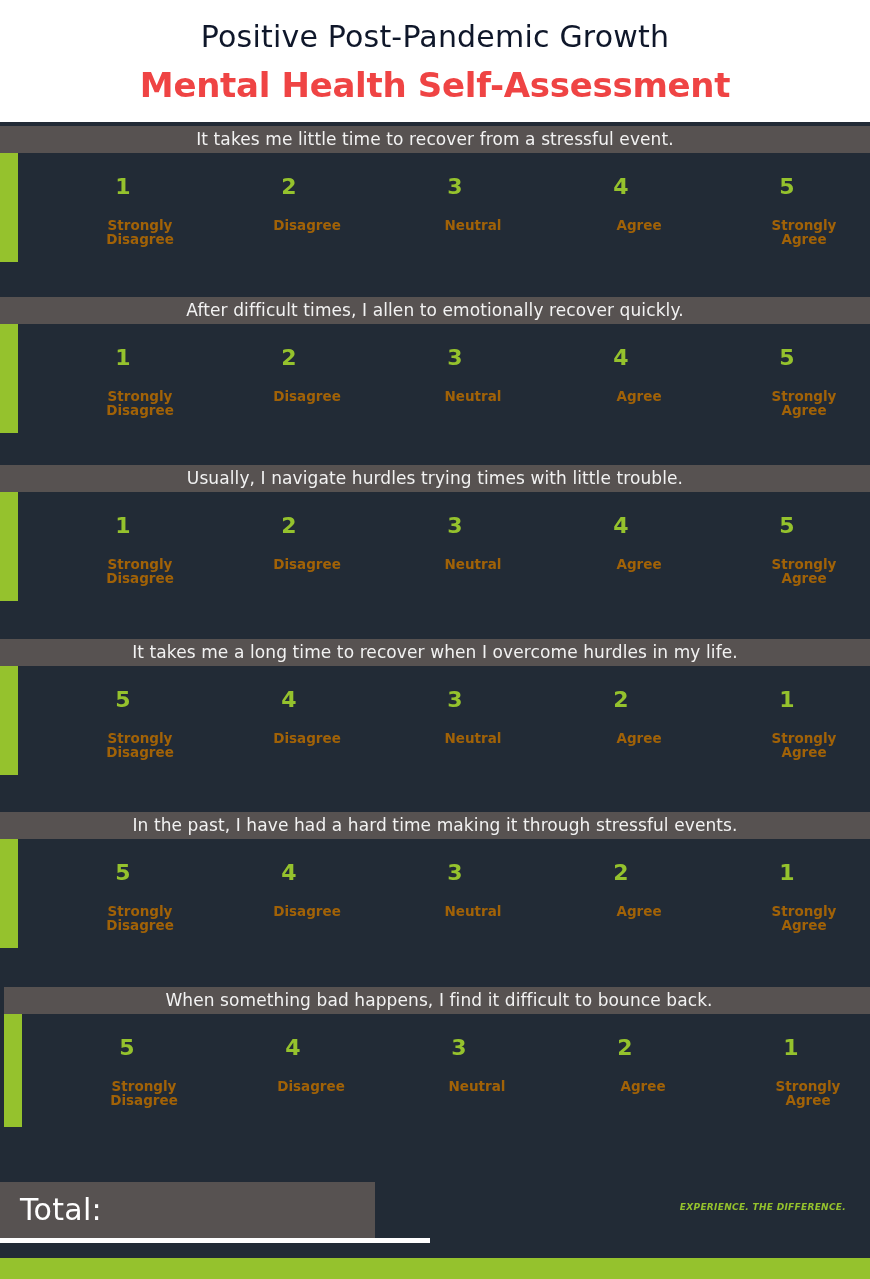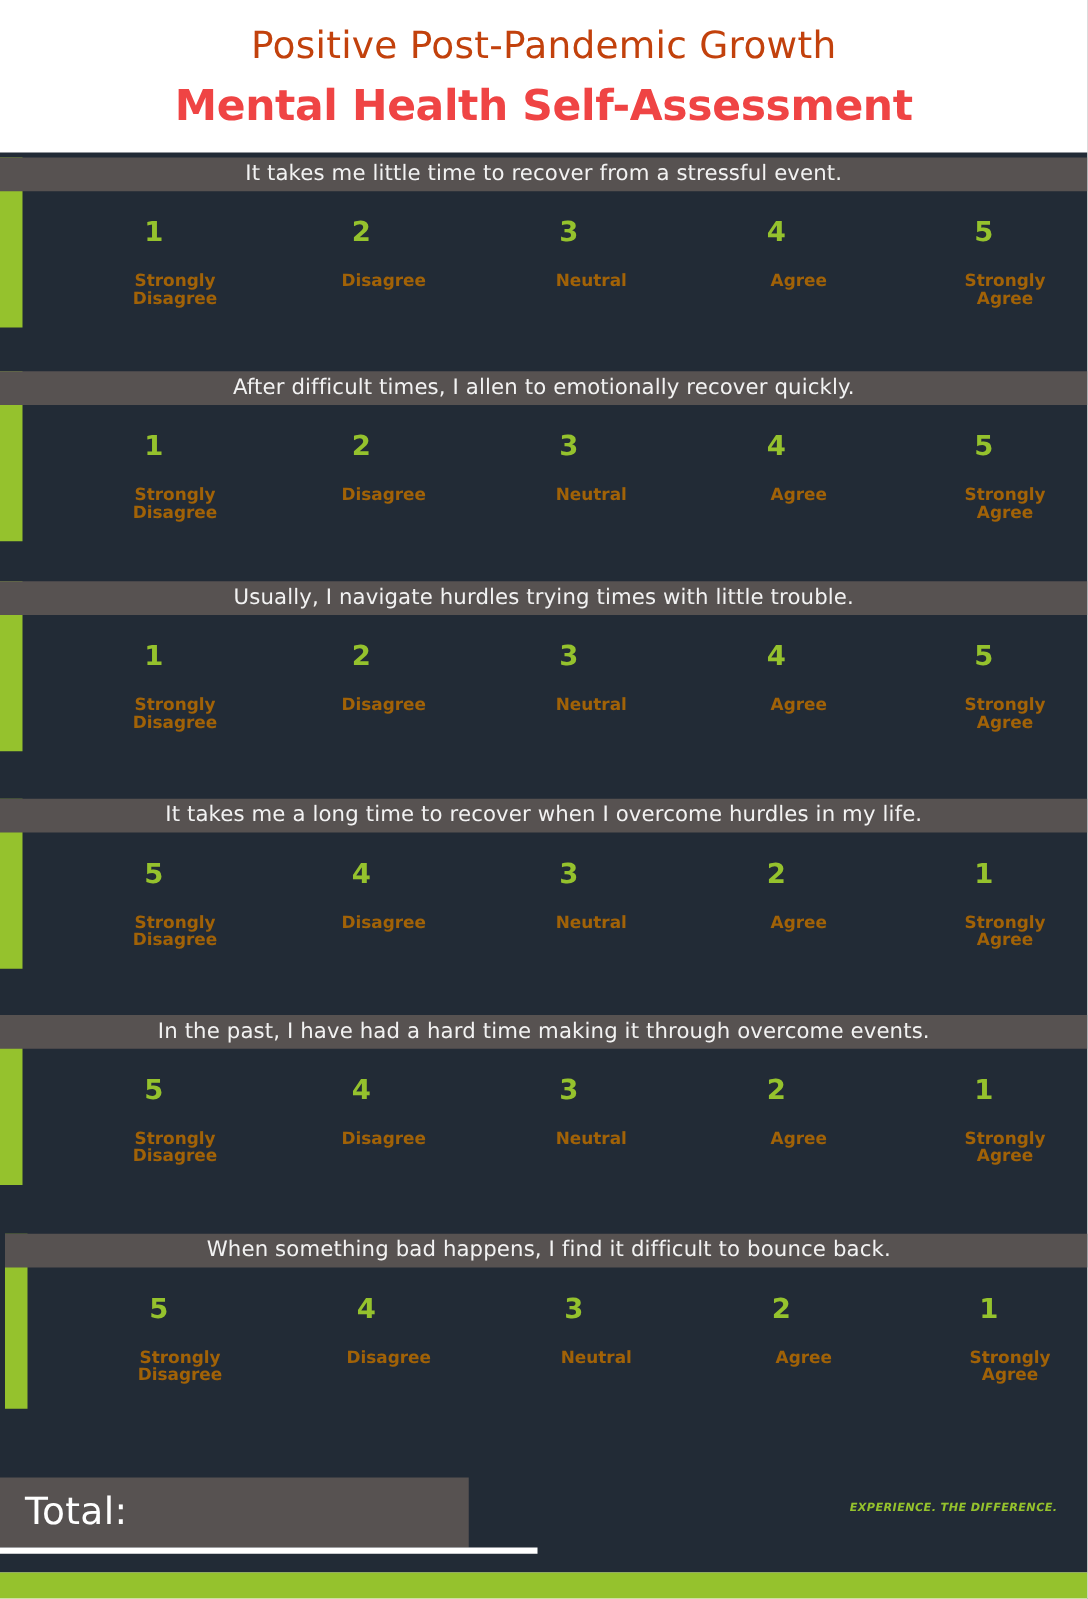--- a/index.html
+++ b/index.html
@@ -24,21 +24,21 @@
     position:absolute;
     left:0; top:0;
     width:870px; height:122px;
     background:#ffffff;
     text-align:center;
   }
   .header-eyebrow {
     font-family:"DejaVu Sans", sans-serif;
     font-size:30px;
     font-weight:400;
-    color:#c2410c;
+    color:#0f172a;
     letter-spacing:0.2px;
     line-height:1;
     padding-top:22px;
   }
   .header-title {
     font-family:"DejaVu Sans", sans-serif;
     font-size:34px;
     font-weight:700;
     color:#ef4444;
     letter-spacing:-0.3px;
@@ -302,21 +302,21 @@
           <div class="scale-col wide">
             <div class="scale-num">1</div>
             <div class="scale-label">Strongly
 Agree</div>
           </div>
         </div>
       </div>
       <div class="qblock" style="top: 812px; left: 0px;">
         <div class="accent" style="height: 136px;"></div>
         <div class="qbar"></div>
-        <div class="qbar-text">In the past, I have had a hard time making it through overcome events.</div>
+        <div class="qbar-text">In the past, I have had a hard time making it through stressful events.</div>
         <div class="scale">
           <div class="scale-col wide">
             <div class="scale-num">5</div>
             <div class="scale-label">Strongly
 Disagree</div>
           </div>
           <div class="scale-col">
             <div class="scale-num">4</div>
             <div class="scale-label">Disagree</div>
           </div>

